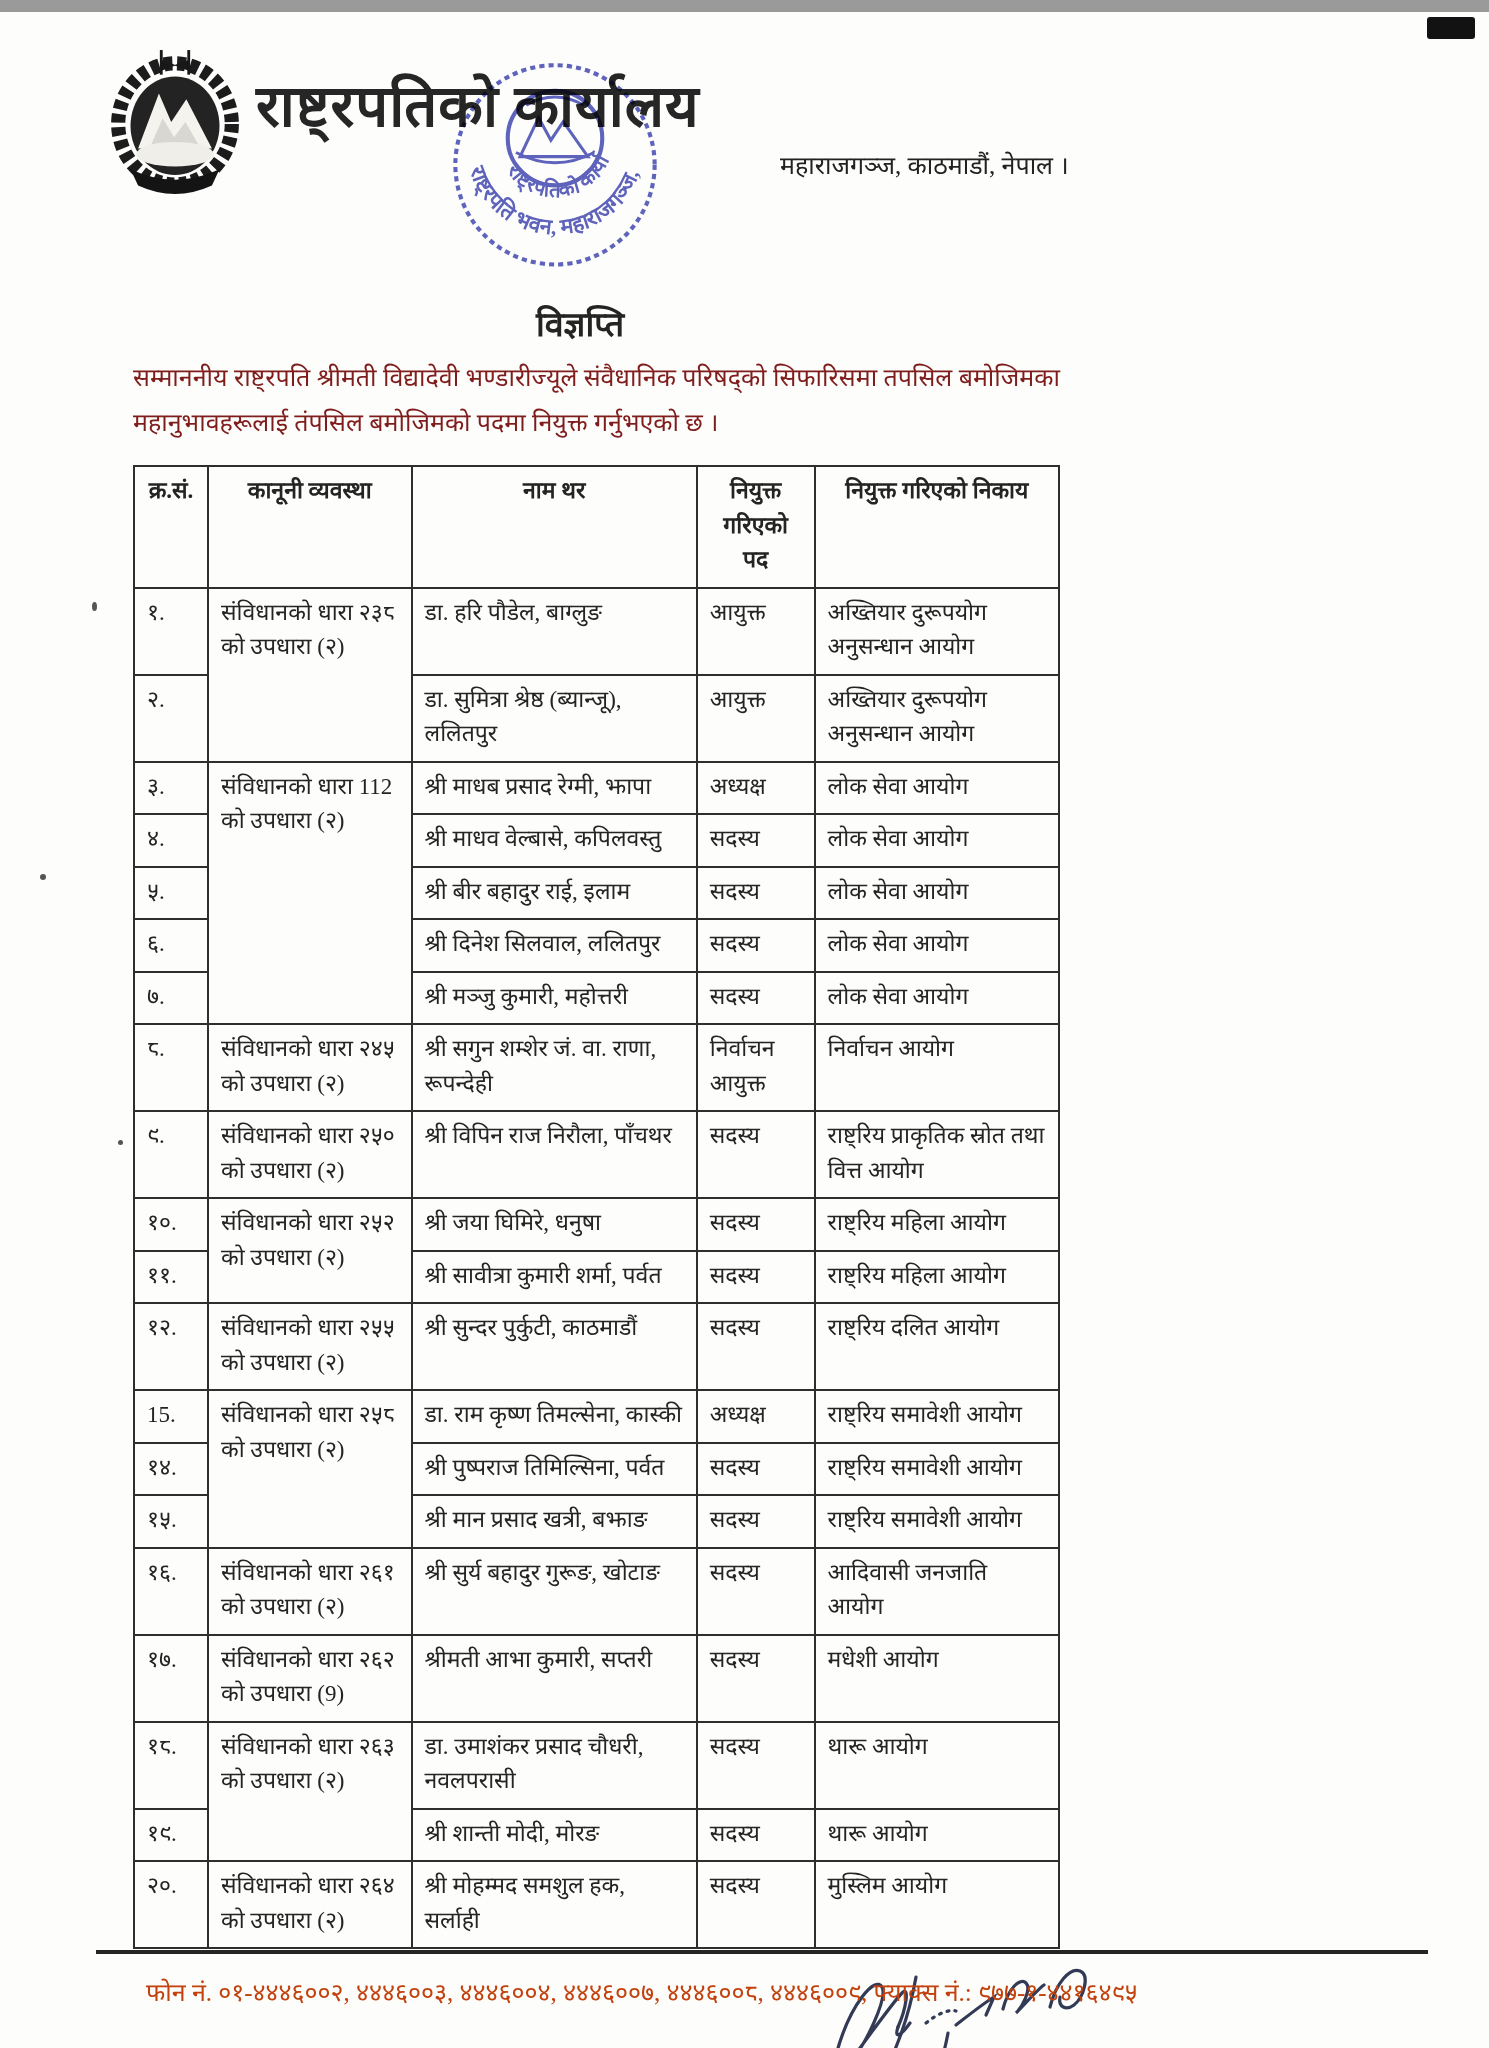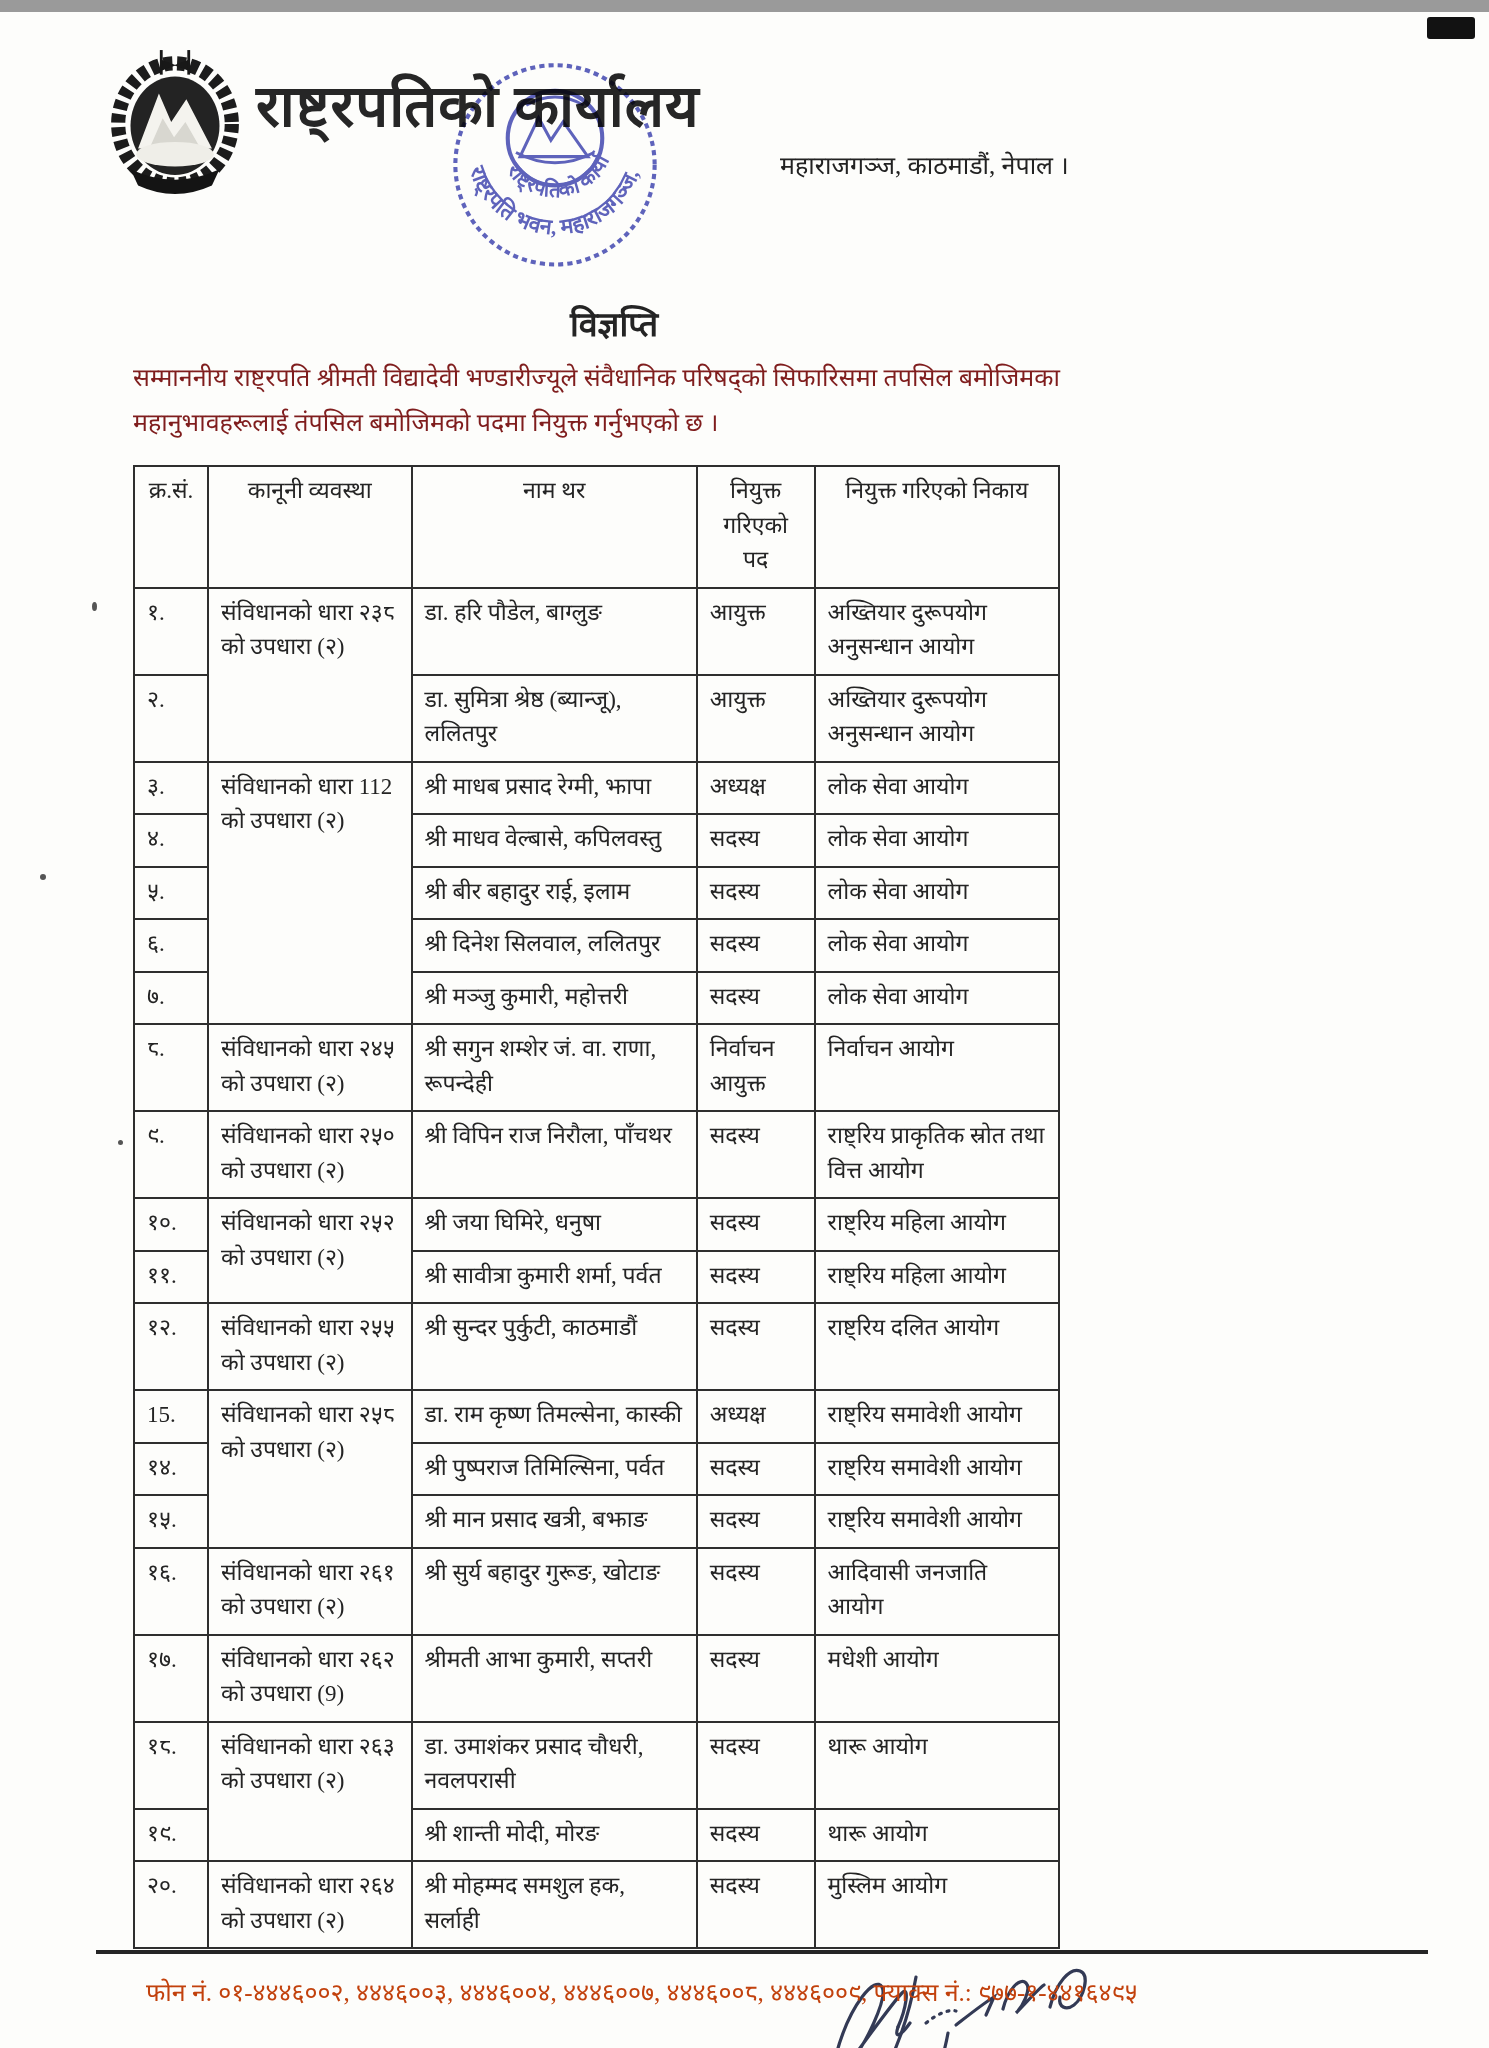--- a/index.html
+++ b/index.html
@@ -22,40 +22,40 @@
   .stamp{
     position:absolute;left:438px;top:46px;width:234px;height:226px;
     z-index:3;opacity:.82;mix-blend-mode:multiply;
   }
   .addr{
     position:absolute;left:780px;top:136px;width:340px;z-index:2;
     font-size:25px;line-height:1.45;color:#222;
   }
   .notice-title{
     position:absolute;left:0;top:288px;width:1160px;text-align:center;
-    font-size:34px;font-weight:700;color:#242424;padding-left:34px;
+    font-size:34px;font-weight:700;color:#242424;
   }
   
   .content{position:absolute;left:133px;top:344px;width:927px;}
   .intro{
     margin:0 0 20px 0;font-size:25px;line-height:1.78;color:#7f1d1d;
     text-align:justify;
   }
   table.appt{
     border-collapse:collapse;width:100%;
     font-size:23px;color:#242424;
   }
   table.appt th,table.appt td{
     border:2px solid #2e2e2e;
     padding:7px 12px 9px 12px;
     vertical-align:top;
     text-align:left;
     line-height:1.5;
   }
-  table.appt th{font-weight:400;text-align:center;vertical-align:top;}
+  table.appt th{font-weight:700;text-align:center;vertical-align:top;}
   td.c-sn{text-align:center;}
   td.c-law{vertical-align:middle;text-align:justify;}
   td.c-name{text-align:justify;}
   col.w-sn{width:74px;}
   col.w-law{width:204px;}
   col.w-name{width:286px;}
   col.w-post{width:118px;}
   col.w-body{width:245px;}
   
   .sig-block{width:470px;margin:14px 0 0 555px;text-align:center;position:relative;}

